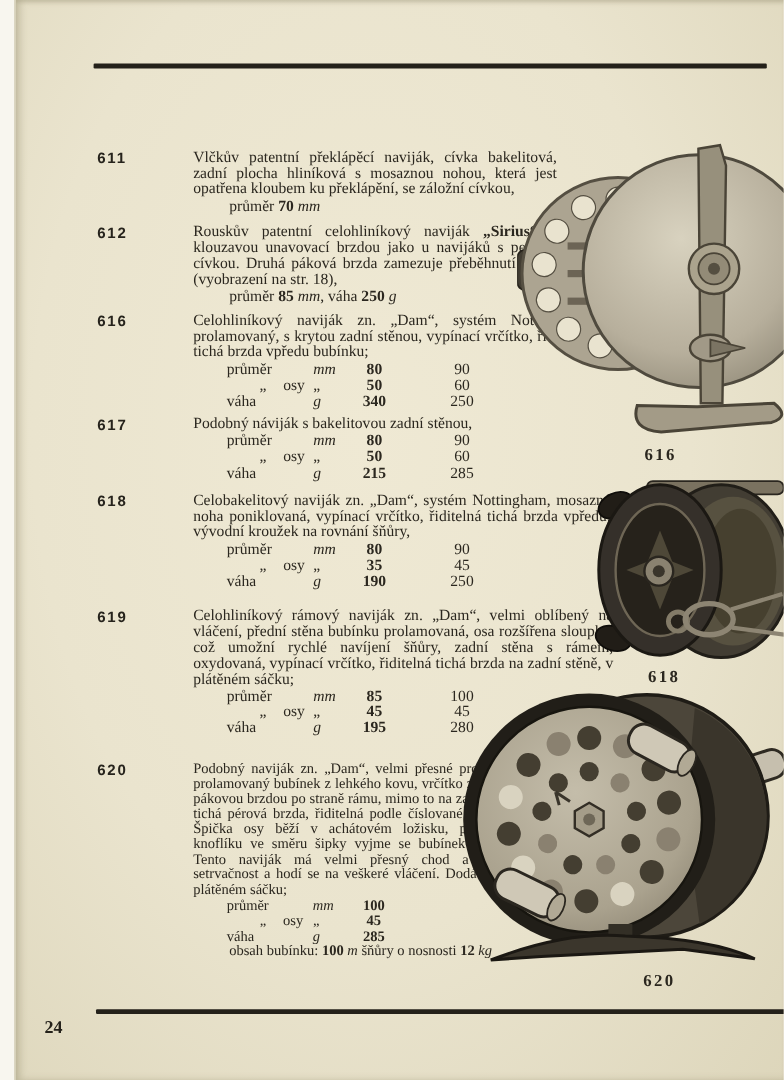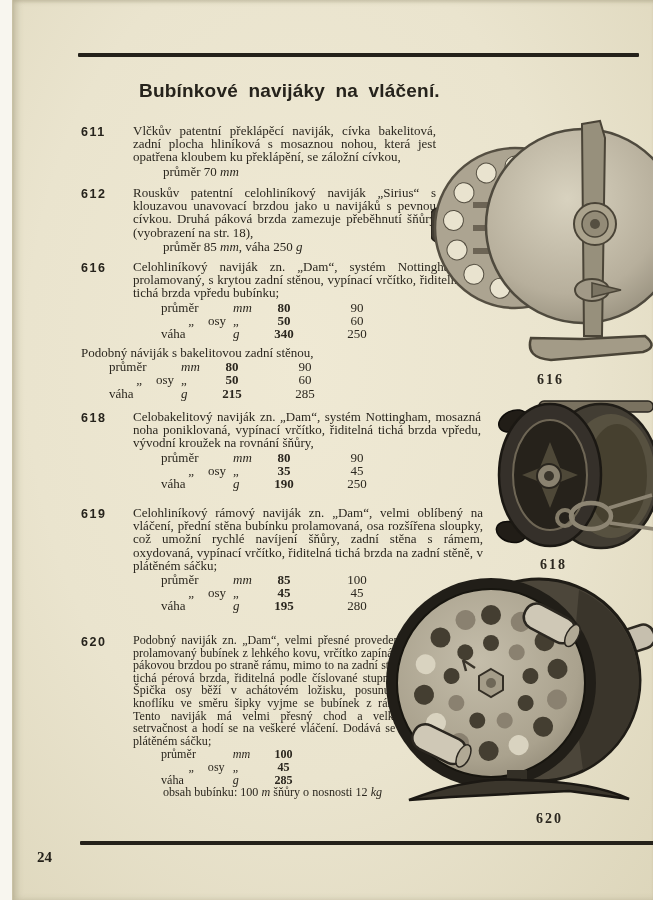--- a/index.html
+++ b/index.html
@@ -23,32 +23,32 @@
   }
   .rule-top{position:absolute;left:65px;top:53px;width:561px;height:4px;background:#24211a;border-radius:1px;}
   .rule-bottom{position:absolute;left:67px;top:841px;width:581px;height:4px;background:#24211a;border-radius:1px;}
   .page-number{position:absolute;left:24px;top:849px;font:bold 15px "Liberation Serif",serif;color:#24211a;}
   .title{
     position:absolute;left:126px;top:80px;
     font:bold 19px "Liberation Sans",sans-serif;
     word-spacing:5px;letter-spacing:.2px;color:#26231c;
   }
   
-  .item{position:absolute;left:68px;display:flex;}
+  .item{position:absolute;left:68px;display:flex;gap:28px;}
   .inum{width:52px;font:bold 12.5px "Liberation Sans",sans-serif;letter-spacing:1.5px;color:#26231c;padding-top:1px;}
   .itext{font-family:"Liberation Serif",serif;font-size:13px;line-height:13.2px;}
   .ipar{text-align:justify;}
   .it-611{top:124px}  .it-611 .itext{width:303px}
   .it-612{top:186px}  .it-612 .itext{width:303px}
   .it-616{top:260px}  .it-616 .itext{width:330px}
   .it-617{top:346px}  .it-617 .itext{width:330px}
   .it-618{top:410px}  .it-618 .itext{width:348px}
   .it-619{top:506px}  .it-619 .itext{width:350px}
   .it-620{top:634px}  .it-620 .itext{width:273px;font-size:12.1px;line-height:12.6px;}
-  .b{font-weight:normal;}
+  .b{font-weight:bold;}
   .i{font-style:italic;}
   .spec{margin-left:30px;margin-top:1px;}
   .tbl{margin-left:28px;margin-top:1px;}
   .trow{display:flex;}
   .tc{white-space:pre;}
   .tc0{width:47px;}
   .tc0.ditto{text-align:right;padding-right:14px;box-sizing:border-box;}
   .tc1{width:25px;}
   .tc2{width:28px;font-style:italic;}
   .tc2.ditto{font-style:normal;}
@@ -63,21 +63,20 @@
   .figlabel{position:absolute;font:bold 14px "Liberation Serif",serif;letter-spacing:2px;color:#2b271f;}
   #lbl-616{left:524px;top:372px;}
   #lbl-618{left:527px;top:557px;}
   #lbl-620{left:523px;top:811px;}
 </style>
 </head>
 <body>
 
 <div class="page">
   <div class="rule-top"></div>
-  <div class="title">Bubínkové navijáky na vláčení.</div>
 
   <div class="items">
       <div class="item it-611">
         <div class="inum">611</div>
         <div class="itext">
           <div class="ipar"><span>Vlčkův patentní překlápěcí naviják, cívka bakelitová, zadní plocha hliníková s mosaznou nohou, která jest opatřena kloubem ku překlápění, se záložní cívkou,</span></div>
           <div class="spec"><span>průměr </span><span class="b">70</span><span> </span><span class="i">mm</span></div>
         </div>
       </div>
       <div class="item it-612">
@@ -110,20 +109,21 @@
               <div class="tc tc0">váha</div>
               <div class="tc tc1"></div>
               <div class="tc tc2">g</div>
               <div class="tc tc3">340</div>
               <div class="tc tc4">250</div>
             </div>
           </div>
         </div>
       </div>
       <div class="item it-617">
+        <div class="inum">617</div>
         <div class="itext">
           <div class="ipar"><span>Podobný náviják s bakelitovou zadní stěnou,</span></div>
           <div class="tbl">
             <div class="trow">
               <div class="tc tc0">průměr</div>
               <div class="tc tc1"></div>
               <div class="tc tc2">mm</div>
               <div class="tc tc3">80</div>
               <div class="tc tc4">90</div>
             </div>

